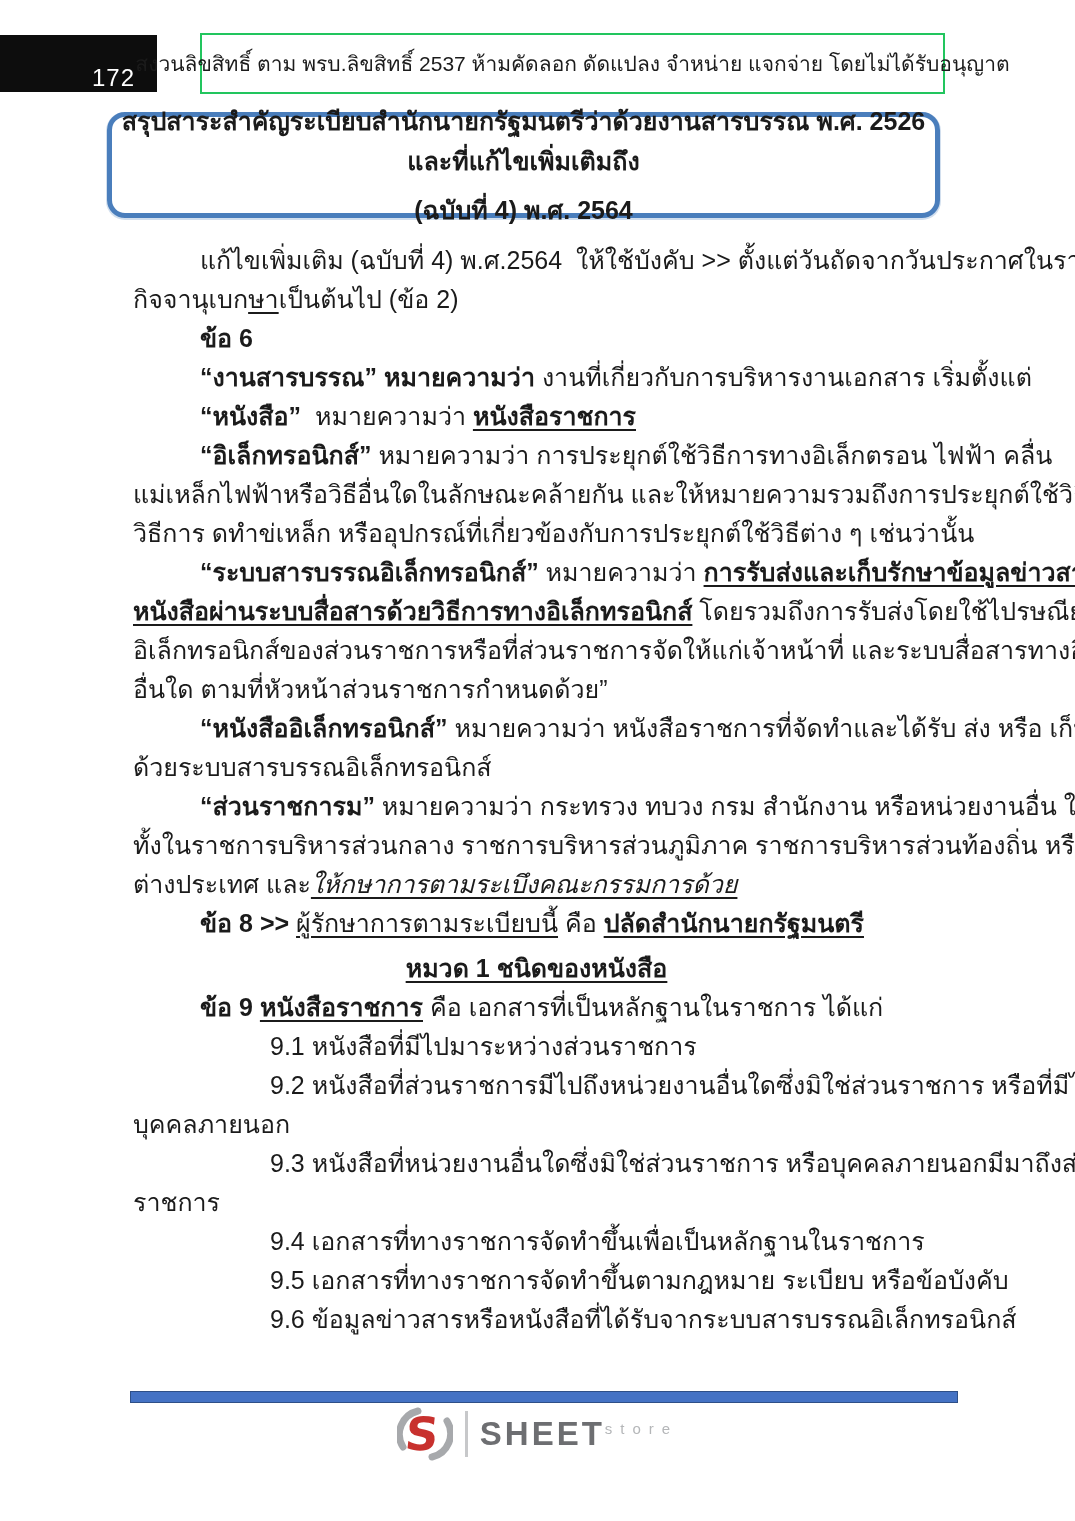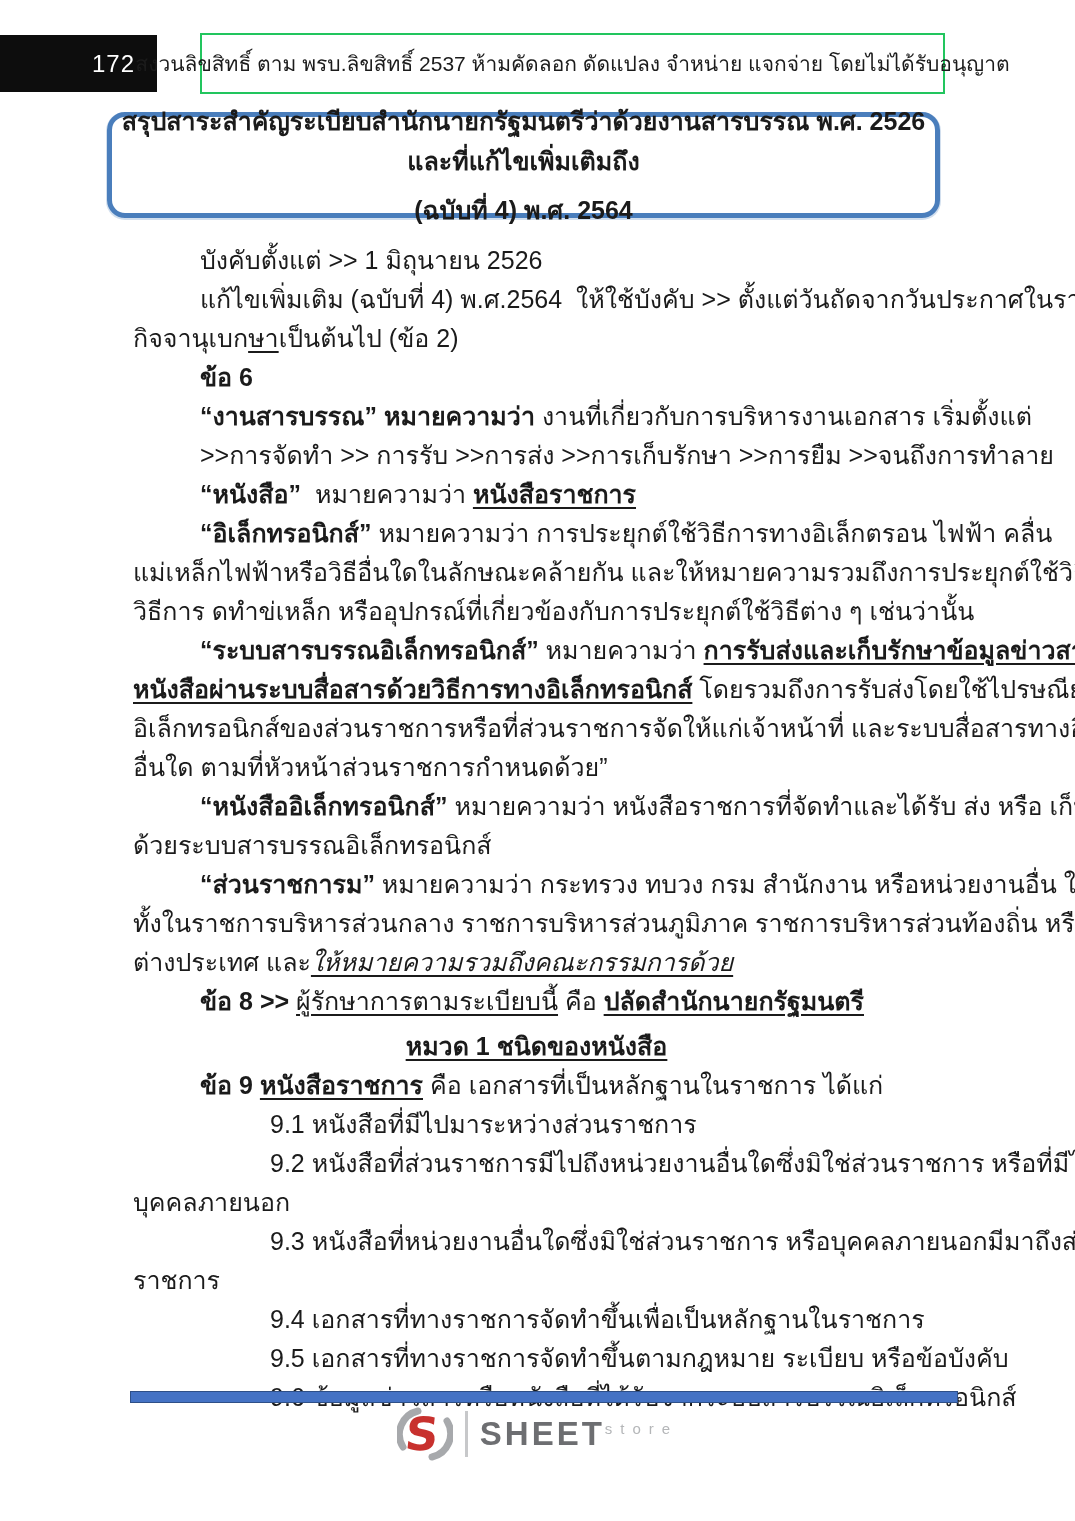--- a/index.html
+++ b/index.html
@@ -9,21 +9,21 @@
     background:#ffffff;
     margin:0 auto;
     overflow:hidden;
     font-family:"Liberation Sans","DejaVu Sans",sans-serif;
     color:#1b1b1b;
   }
   
   .pagenum-box{
     position:absolute;left:0;top:35px;width:157px;height:57px;
     background:#0d0d0d;color:#ffffff;
-    display:flex;align-items:center;justify-content:flex-end;
+    display:flex;align-items:flex-end;justify-content:flex-end;
     padding-right:22px;box-sizing:border-box;
     font-size:24px;letter-spacing:1px;
   }
   .copyright-box{
     position:absolute;left:200px;top:33px;width:745px;height:61px;
     border:2px solid #22c55e;box-sizing:border-box;
     display:flex;align-items:center;justify-content:center;
     font-size:21px;white-space:nowrap;
   }
   .title-box{
@@ -81,39 +81,37 @@
   <div class="copyright-box">
     <span>สงวนลิขสิทธิ์ ตาม พรบ.ลิขสิทธิ์ 2537 ห้ามคัดลอก ดัดแปลง จำหน่าย แจกจ่าย โดยไม่ได้รับอนุญาต</span>
   </div>
 
   <div class="title-box">
     <span>สรุปสาระสำคัญระเบียบสำนักนายกรัฐมนตรีว่าด้วยงานสารบรรณ พ.ศ. 2526 และที่แก้ไขเพิ่มเติมถึง</span>
     <span>(ฉบับที่ 4) พ.ศ. 2564</span>
   </div>
 
   <div class="body-text">
-      <div class="line indent"><span>บังคับตั้งแต่ &gt;&gt; 1 มิถุนายน 2526</span></div>
       <div class="line indent"><span>แก้ไขเพิ่มเติม (ฉบับที่ 4) พ.ศ.2564  ให้ใช้บังคับ &gt;&gt; ตั้งแต่วันถัดจากวันประกาศในราช</span></div>
       <div class="line "><span>กิจจานุเบก</span><span class="u">ษา</span><span>เป็นต้นไป (ข้อ 2)</span></div>
       <div class="line indent"><span class="b">ข้อ 6</span></div>
       <div class="line indent"><span class="b">“งานสารบรรณ” หมายความว่า</span><span> งานที่เกี่ยวกับการบริหารงานเอกสาร เริ่มตั้งแต่</span></div>
-      <div class="line indent"><span>&gt;&gt;การจัดทำ &gt;&gt; การรับ &gt;&gt;การส่ง &gt;&gt;การเก็บรักษา &gt;&gt;การยืม &gt;&gt;จนถึงการทำลาย</span></div>
       <div class="line indent"><span class="b">“หนังสือ”</span><span>  หมายความว่า </span><span class="b u">หนังสือราชการ</span></div>
       <div class="line indent"><span class="b">“อิเล็กทรอนิกส์”</span><span> หมายความว่า การประยุกต์ใช้วิธีการทางอิเล็กตรอน ไฟฟ้า คลื่น</span></div>
       <div class="line "><span>แม่เหล็กไฟฟ้าหรือวิธีอื่นใดในลักษณะคล้ายกัน และให้หมายความรวมถึงการประยุกต์ใช้วิธีการทางแสง</span></div>
       <div class="line "><span>วิธีการ ดทำข่เหล็ก หรืออุปกรณ์ที่เกี่ยวข้องกับการประยุกต์ใช้วิธีต่าง ๆ เช่นว่านั้น</span></div>
       <div class="line indent"><span class="b">“ระบบสารบรรณอิเล็กทรอนิกส์”</span><span> หมายความว่า </span><span class="b u">การรับส่งและเก็บรักษาข้อมูลข่าวสาร หรือ</span></div>
       <div class="line "><span class="b u">หนังสือผ่านระบบสื่อสารด้วยวิธีการทางอิเล็กทรอนิกส์</span><span> โดยรวมถึงการรับส่งโดยใช้ไปรษณีย์</span></div>
       <div class="line "><span>อิเล็กทรอนิกส์ของส่วนราชการหรือที่ส่วนราชการจัดให้แก่เจ้าหน้าที่ และระบบสื่อสารทางอิเล็กทรอนิกส์</span></div>
       <div class="line "><span>อื่นใด ตามที่หัวหน้าส่วนราชการกำหนดด้วย”</span></div>
       <div class="line indent"><span class="b">“หนังสืออิเล็กทรอนิกส์”</span><span> หมายความว่า หนังสือราชการที่จัดทำและได้รับ ส่ง หรือ เก็บรักษา</span></div>
       <div class="line "><span>ด้วยระบบสารบรรณอิเล็กทรอนิกส์</span></div>
       <div class="line indent"><span class="b">“ส่วนราชการม”</span><span> หมายความว่า กระทรวง ทบวง กรม สำนักงาน หรือหน่วยงานอื่น ใดของรัฐ</span></div>
       <div class="line "><span>ทั้งในราชการบริหารส่วนกลาง ราชการบริหารส่วนภูมิภาค ราชการบริหารส่วนท้องถิ่น หรือใน</span></div>
-      <div class="line "><span>ต่างประเทศ และ</span><span class="u i">ให้หมายความรวมถึงคณะกรรมการด้วย</span></div>
+      <div class="line "><span>ต่างประเทศ และ</span><span class="u i">ให้กษาการตามระเบึงคณะกรรมการด้วย</span></div>
       <div class="line indent"><span class="b">ข้อ 8 &gt;&gt; </span><span class="u">ผู้รักษาการตามระเบียบนี้</span><span> คือ </span><span class="b u">ปลัดสำนักนายกรัฐมนตรี</span></div>
       <div class="line center"><span class="b u">หมวด 1 ชนิดของหนังสือ</span></div>
       <div class="line indent"><span class="b">ข้อ 9 </span><span class="b u">หนังสือราชการ</span><span> คือ เอกสารที่เป็นหลักฐานในราชการ ได้แก่</span></div>
       <div class="line list"><span>9.1 หนังสือที่มีไปมาระหว่างส่วนราชการ</span></div>
       <div class="line list"><span>9.2 หนังสือที่ส่วนราชการมีไปถึงหน่วยงานอื่นใดซึ่งมิใช่ส่วนราชการ หรือที่มีไปถึง</span></div>
       <div class="line "><span>บุคคลภายนอก</span></div>
       <div class="line list"><span>9.3 หนังสือที่หน่วยงานอื่นใดซึ่งมิใช่ส่วนราชการ หรือบุคคลภายนอกมีมาถึงส่วน</span></div>
       <div class="line "><span>ราชการ</span></div>
       <div class="line list"><span>9.4 เอกสารที่ทางราชการจัดทำขึ้นเพื่อเป็นหลักฐานในราชการ</span></div>
       <div class="line list"><span>9.5 เอกสารที่ทางราชการจัดทำขึ้นตามกฎหมาย ระเบียบ หรือข้อบังคับ</span></div>

